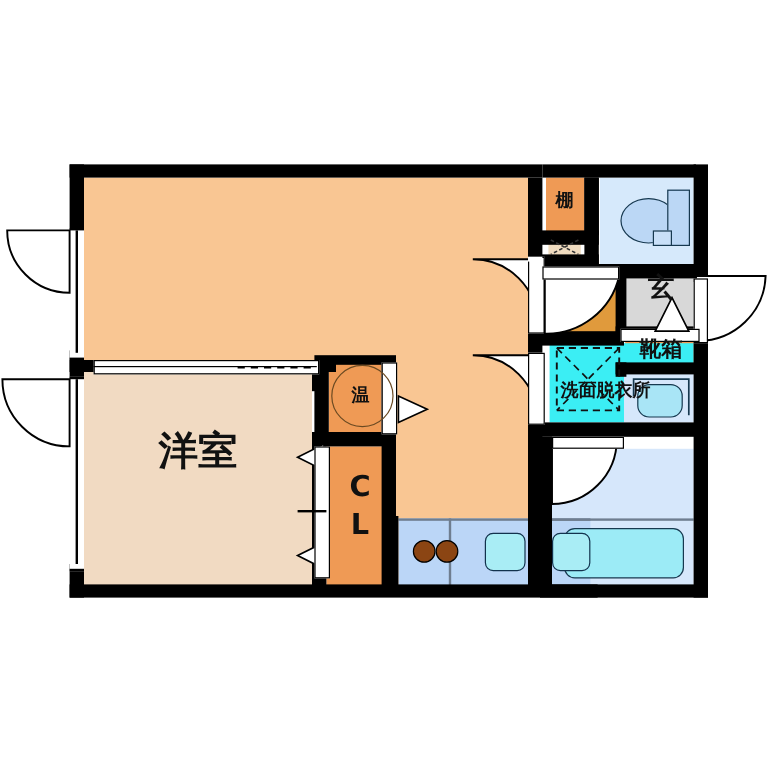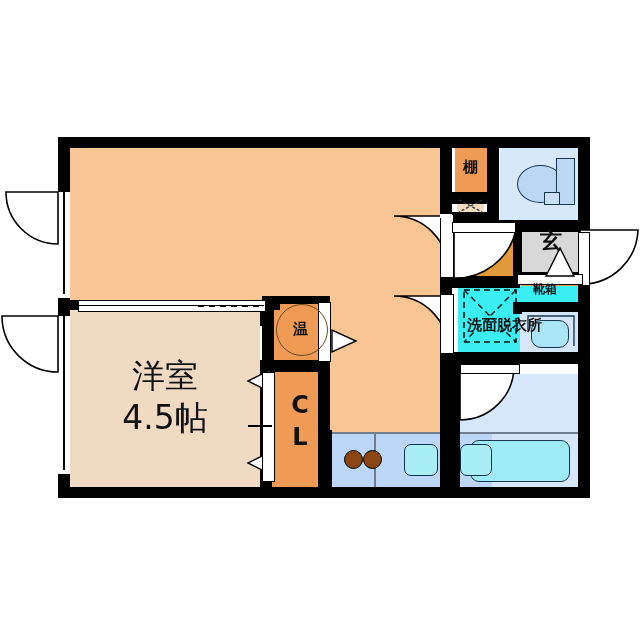--- a/index.html
+++ b/index.html
@@ -24,24 +24,24 @@
   
   .wall{position:absolute;background:#000000;}
   .thinline{position:absolute;background:#6F7E90;}
 
   
   .open{position:absolute;background:#ffffff;}
 
   
   .lbl{position:absolute;color:#111111;white-space:pre;line-height:1;}
   .ldk-label{font-size:37px;letter-spacing:9px;font-weight:bold;}
-  .room-label{font-size:33px;font-weight:normal;text-align:center;line-height:1.12;}
+  .room-label{font-size:33px;font-weight:bold;text-align:center;line-height:1.12;}
   .cl-label{font-size:24px;font-weight:bold;line-height:1.15;text-align:center;}
   .jp-small{font-size:15px;font-weight:bold;}
-  .jp-tiny{font-size:12px;font-weight:bold;}
+  .jp-tiny{font-size:18px;font-weight:bold;}
   .jp-wash{font-size:15px;font-weight:bold;letter-spacing:0px;}
 
   
   .burner{position:absolute;border-radius:50%;background:#8B4513;border:1px solid #000;}
   .sinkbox{position:absolute;background:#A9EDF5;border:1.4px solid #12324d;border-radius:7px;}
   .tub{position:absolute;background:#9CEBF6;border:1.6px solid #16384f;border-radius:9px;}
   .wc-bowl{position:absolute;background:#BBD7F5;border:1.4px solid #16384f;border-radius:50%;}
   .wc-tank{position:absolute;background:#BBD7F5;border:1.4px solid #16384f;}
   .wc-foot{position:absolute;background:#C9E0F8;border:1.3px solid #16384f;}
   .lav{position:absolute;background:#A9E5F6;border:1.5px solid #16384f;border-radius:10px;}
@@ -228,21 +228,20 @@
   <div class="tub" style="left:470px;top:440px;width:98px;height:40px;"></div>
 
   <div class="burner" style="left:344px;top:450px;width:17px;height:17px;"></div>
   <div class="burner" style="left:363px;top:450px;width:17px;height:17px;"></div>
 
   <div class="sinkbox" style="left:404px;top:444px;width:32px;height:30px;"></div>
   <div class="sinkbox" style="left:460px;top:444px;width:30px;height:30px;"></div>
 
 
   <div class="lbl room-label" style="left:100px;top:358px;width:130px;">洋室</div>
-  <div class="lbl room-label" style="left:92px;top:400px;width:146px;">4.5帖</div>
 
   <div class="lbl cl-label" style="left:283px;top:392px;width:34px;">C</div>
   <div class="lbl cl-label" style="left:283px;top:424px;width:34px;">L</div>
 
   <div class="lbl jp-small" style="left:463px;top:160px;">棚</div>
 
   <div class="lbl" style="left:540px;top:230px;font-size:22px;font-weight:bold;">玄</div>
 
   <div class="lbl jp-tiny" style="left:533px;top:283px;">靴箱</div>
 

